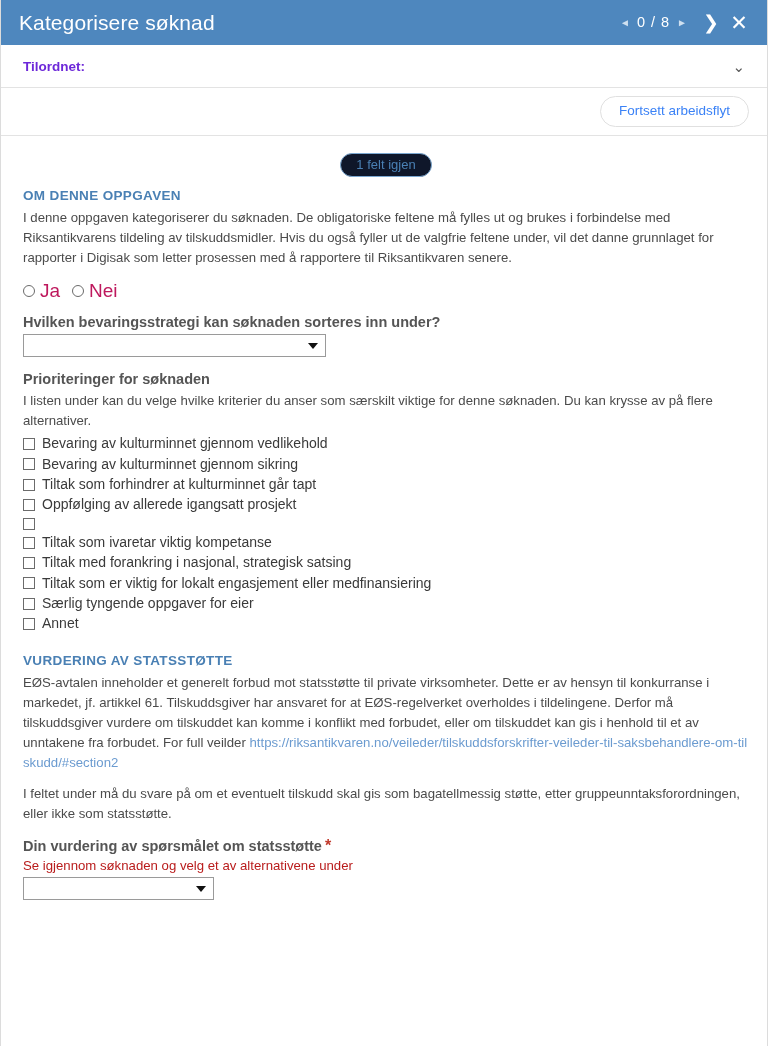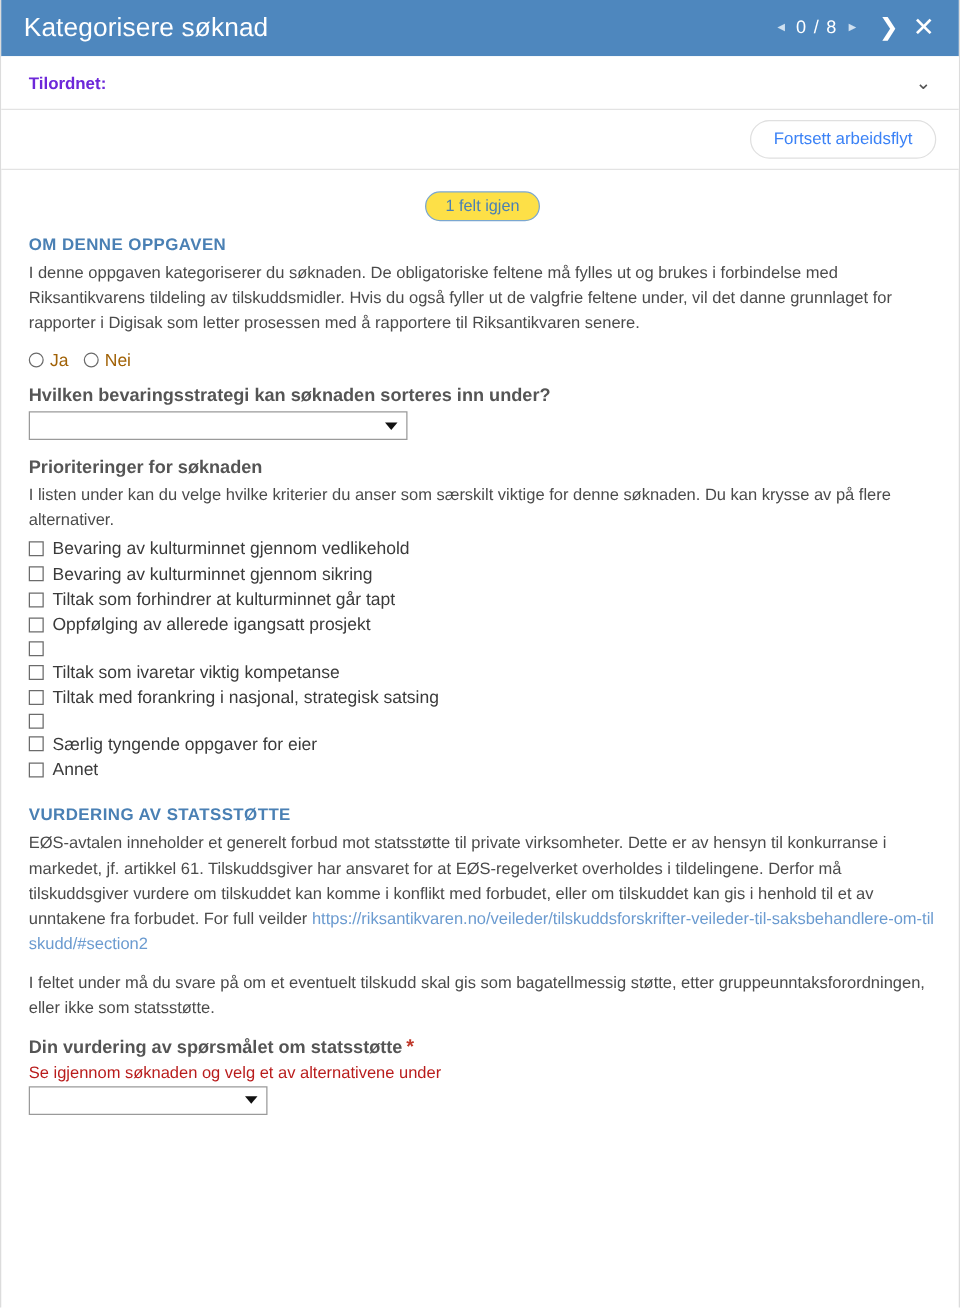--- a/index.html
+++ b/index.html
@@ -149,21 +149,21 @@
     padding-top: 17px;
     padding-bottom: 7px;
   }
   .badge-pill {
     border: 1px solid #7ba7d0;
     color: #4a80b4;
     border-radius: 13px;
     font-size: 13px;
     padding: 4px 15px 5px;
     line-height: 1;
-    background: #fde047;
+    background: #0f172a;
   }
 
   .section-head {
     color: #4a80b4;
     font-size: 13.5px;
     font-weight: bold;
     letter-spacing: 0.35px;
     margin: 4px 0 5px;
   }
   .para {
@@ -210,22 +210,22 @@
     width: 12px;
     height: 12px;
     border: 1px solid #6b6b6b;
     border-radius: 50%;
     box-sizing: border-box;
     background: #ffffff;
     display: inline-block;
     flex: 0 0 auto;
   }
   .radio-text {
-    font-size: 14px;
-    color: #a16207;
+    font-size: 19px;
+    color: #be185d;
     line-height: 1;
   }
 
   
   .select-box {
     border: 1px solid #9a9a9a;
     background: #ffffff;
     height: 23px;
     box-sizing: border-box;
     display: flex;
@@ -361,20 +361,21 @@
       <label class="chk-item">
         <span class="chk-mark"></span>
         <span class="chk-text">Tiltak som ivaretar viktig kompetanse</span>
       </label>
       <label class="chk-item">
         <span class="chk-mark"></span>
         <span class="chk-text">Tiltak med forankring i nasjonal, strategisk satsing</span>
       </label>
       <label class="chk-item">
         <span class="chk-mark"></span>
+        <span class="chk-text">Tiltak som er viktig for lokalt engasjement eller medfinansiering</span>
       </label>
       <label class="chk-item">
         <span class="chk-mark"></span>
         <span class="chk-text">Særlig tyngende oppgaver for eier</span>
       </label>
       <label class="chk-item">
         <span class="chk-mark"></span>
         <span class="chk-text">Annet</span>
       </label>
     </div>

